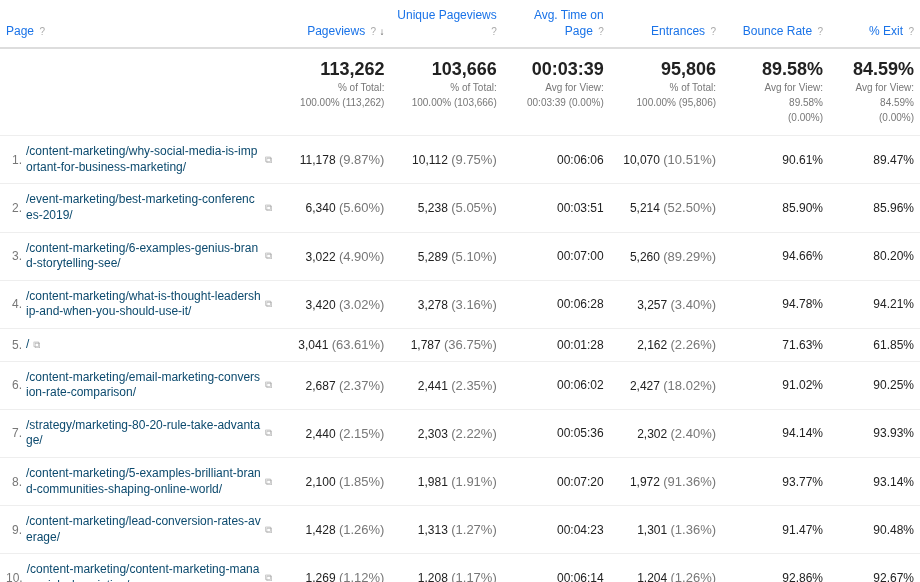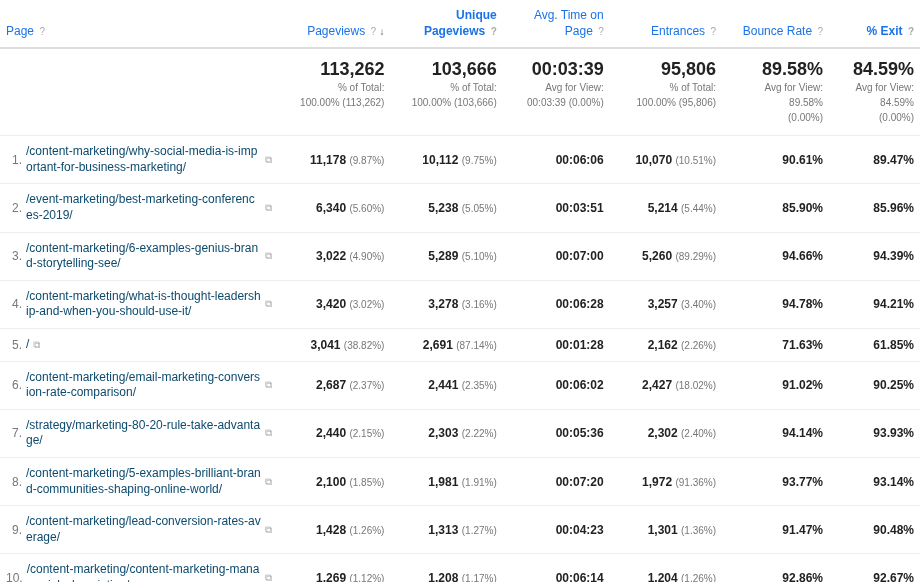--- a/index.html
+++ b/index.html
@@ -91,59 +91,59 @@
       line-height: 1.3;
     }
     .copy-icon {
       color: #aaa;
       font-size: 10px;
       flex-shrink: 0;
       cursor: pointer;
     }
     .pct {
       color: #777;
-      font-size: 10px;
+      font-size: 13px;
     }
     .main-val {
-      font-weight: bold;
+      font-weight: normal;
       color: #222;
     }
   </style>
 </head>
 <body>
 
 <table>
   <thead>
     <tr>
       <th style="text-align:left; width:260px;">
         <span class="col-label">Page</span>
         <span class="help-icon">?</span>
       </th>
       <th style="width:105px;">
         <span class="col-label">Pageviews</span>
         <span class="help-icon">?</span>
         <span class="sort-arrow"> ↓</span>
       </th>
-      <th style="width:105px;font-weight:bold;">
+      <th style="width:105px;">
         <span class="col-label">Unique Pageviews</span>
         <span class="help-icon">?</span>
       </th>
       <th style="width:100px;">
         <span class="col-label">Avg. Time on<br>Page</span>
         <span class="help-icon">?</span>
       </th>
       <th style="width:105px;">
         <span class="col-label">Entrances</span>
         <span class="help-icon">?</span>
       </th>
       <th style="width:100px;margin-top:36px;">
         <span class="col-label">Bounce Rate</span>
         <span class="help-icon">?</span>
       </th>
-      <th style="width:85px;font-weight:bold;">
+      <th style="width:85px;">
         <span class="col-label">% Exit</span>
         <span class="help-icon">?</span>
       </th>
     </tr>
   </thead>
   <tbody id="table-body">
 
   <tr class="totals-row">
   <td></td>
   <td>
@@ -215,21 +215,21 @@
     </td>
     <td>
       <span class="main-val">5,238</span>
       <span class="pct"> (5.05%)</span>
     </td>
     <td>
       <span class="main-val">00:03:51</span>
     </td>
     <td>
       <span class="main-val">5,214</span>
-      <span class="pct"> (5.44%)</span>
+      <span class="pct"> (52.50%)</span>
     </td>
     <td>
       <span class="main-val">85.90%</span>
     </td>
     <td>
       <span class="main-val">85.96%</span>
     </td>
   </tr>
       <tr>
     <td>
@@ -251,21 +251,21 @@
       <span class="main-val">00:07:00</span>
     </td>
     <td>
       <span class="main-val">5,260</span>
       <span class="pct"> (89.29%)</span>
     </td>
     <td>
       <span class="main-val">94.66%</span>
     </td>
     <td>
-      <span class="main-val">94.39%</span>
+      <span class="main-val">80.20%</span>
     </td>
   </tr>
       <tr>
     <td>
       <div class="page-cell">
         <span class="row-num">4.</span>
         <a class="page-link" href="#">/content-marketing/what-is-thought-leadership-and-when-you-should-use-it/</a>
         <span class="copy-icon">⧉</span>
       </div>
     </td>
@@ -294,25 +294,25 @@
       <tr>
     <td>
       <div class="page-cell">
         <span class="row-num">5.</span>
         <a class="page-link" href="#">/</a>
         <span class="copy-icon">⧉</span>
       </div>
     </td>
     <td>
       <span class="main-val">3,041</span>
-      <span class="pct"> (38.82%)</span>
-    </td>
-    <td>
-      <span class="main-val">2,691</span>
-      <span class="pct"> (87.14%)</span>
+      <span class="pct"> (63.61%)</span>
+    </td>
+    <td>
+      <span class="main-val">1,787</span>
+      <span class="pct"> (36.75%)</span>
     </td>
     <td>
       <span class="main-val">00:01:28</span>
     </td>
     <td>
       <span class="main-val">2,162</span>
       <span class="pct"> (2.26%)</span>
     </td>
     <td>
       <span class="main-val">71.63%</span>

